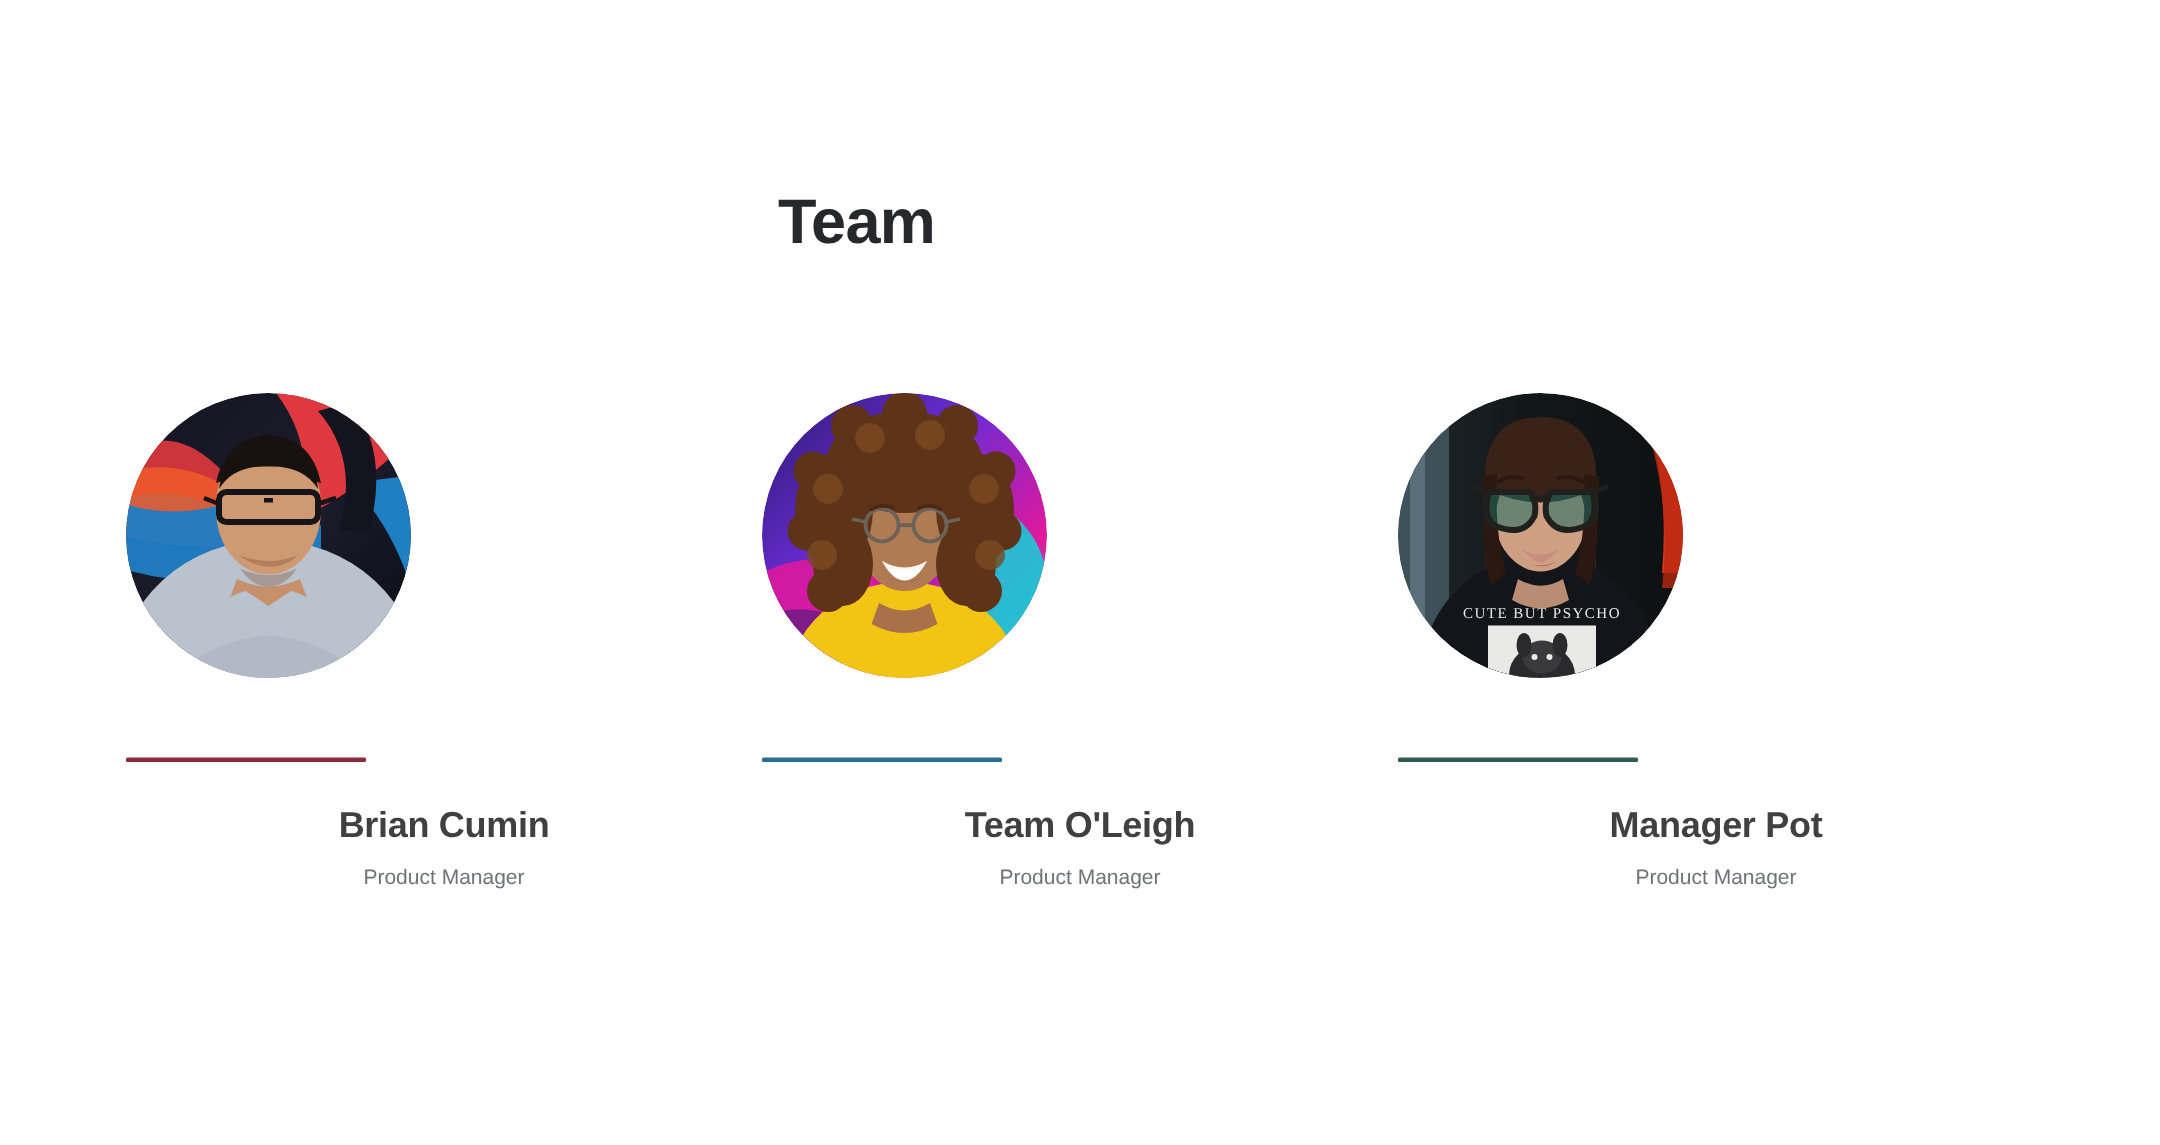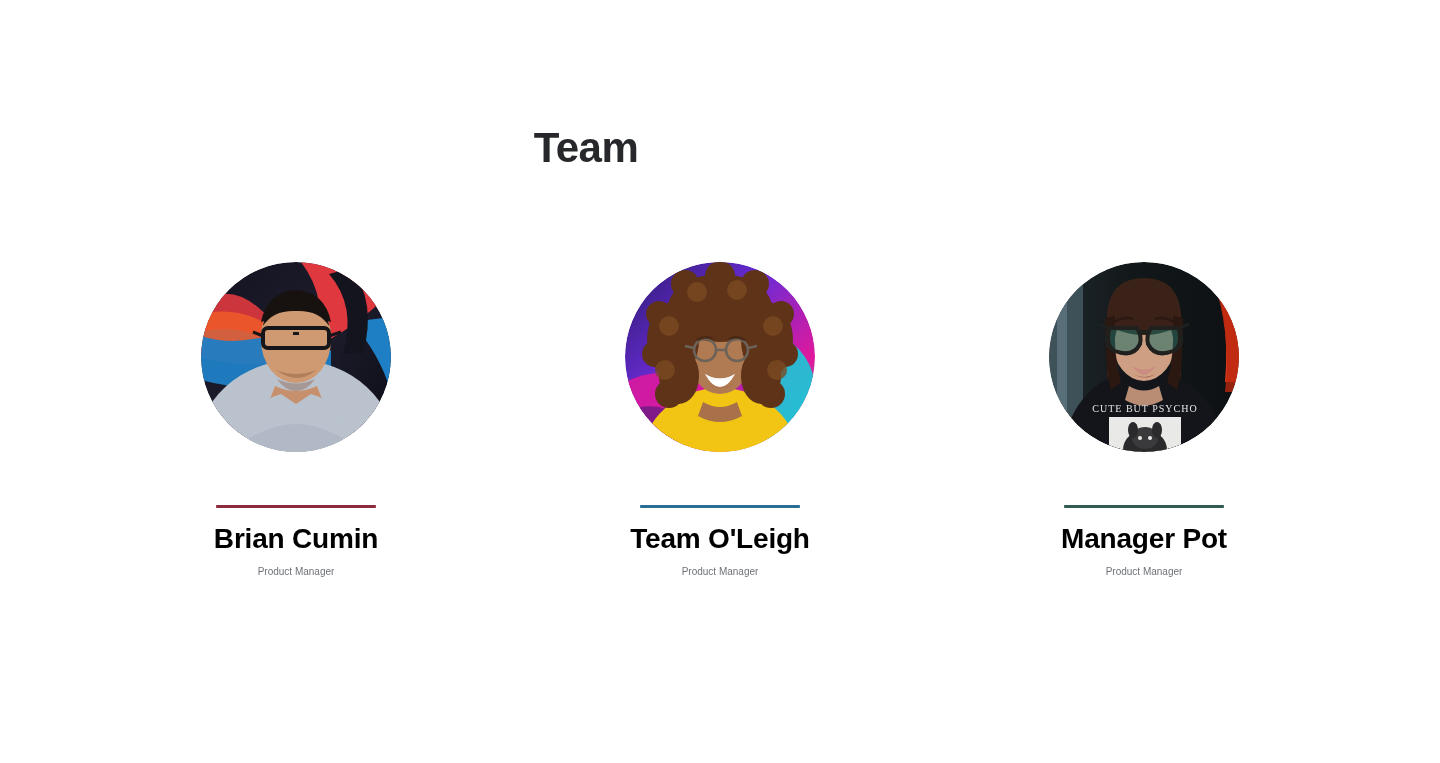--- a/index.html
+++ b/index.html
@@ -17,21 +17,21 @@
   .page {
     position: relative;
     width: 1440px;
     height: 763px;
     background: #ffffff;
   }
 
   .page-title {
     position: absolute;
     top: 122px;
-    left: 16px;
+    left: 1px;
     width: 1140px;
     text-align: center;
     font-size: 42px;
     font-weight: bold;
     letter-spacing: -0.5px;
     color: #26282b;
     line-height: 52px;
   }
 
   .team-grid {
@@ -41,21 +41,20 @@
     width: 1440px;
     display: flex;
     justify-content: center;
     align-items: flex-start;
   }
 
   .member-card {
     width: 424px;
     display: flex;
     flex-direction: column;
-    align-items: center;
   }
 
   .avatar {
     width: 190px;
     height: 190px;
     border-radius: 50%;
     overflow: hidden;
     position: relative;
     background: #f2f2f2;
   }
@@ -68,32 +67,32 @@
 
   .divider {
     width: 160px;
     height: 3px;
     margin-top: 53px;
     border-radius: 1px;
     background: #8b2b3d;
   }
 
   .member-name {
-    margin-top: 16px;
-    font-size: 28px;
+    margin-top: 28px;
+    font-size: 24px;
     font-weight: bold;
-    color: #000000;
+    color: #404040;
     letter-spacing: -0.2px;
     line-height: 30px;
     text-align: center;
   }
 
   .member-role {
     margin-top: 9px;
-    font-size: 10px;
+    font-size: 14px;
     font-weight: normal;
     color: #6f7277;
     line-height: 18px;
     text-align: center;
   }
 </style>
 </head>
 <body>
 
 <div class="page">

